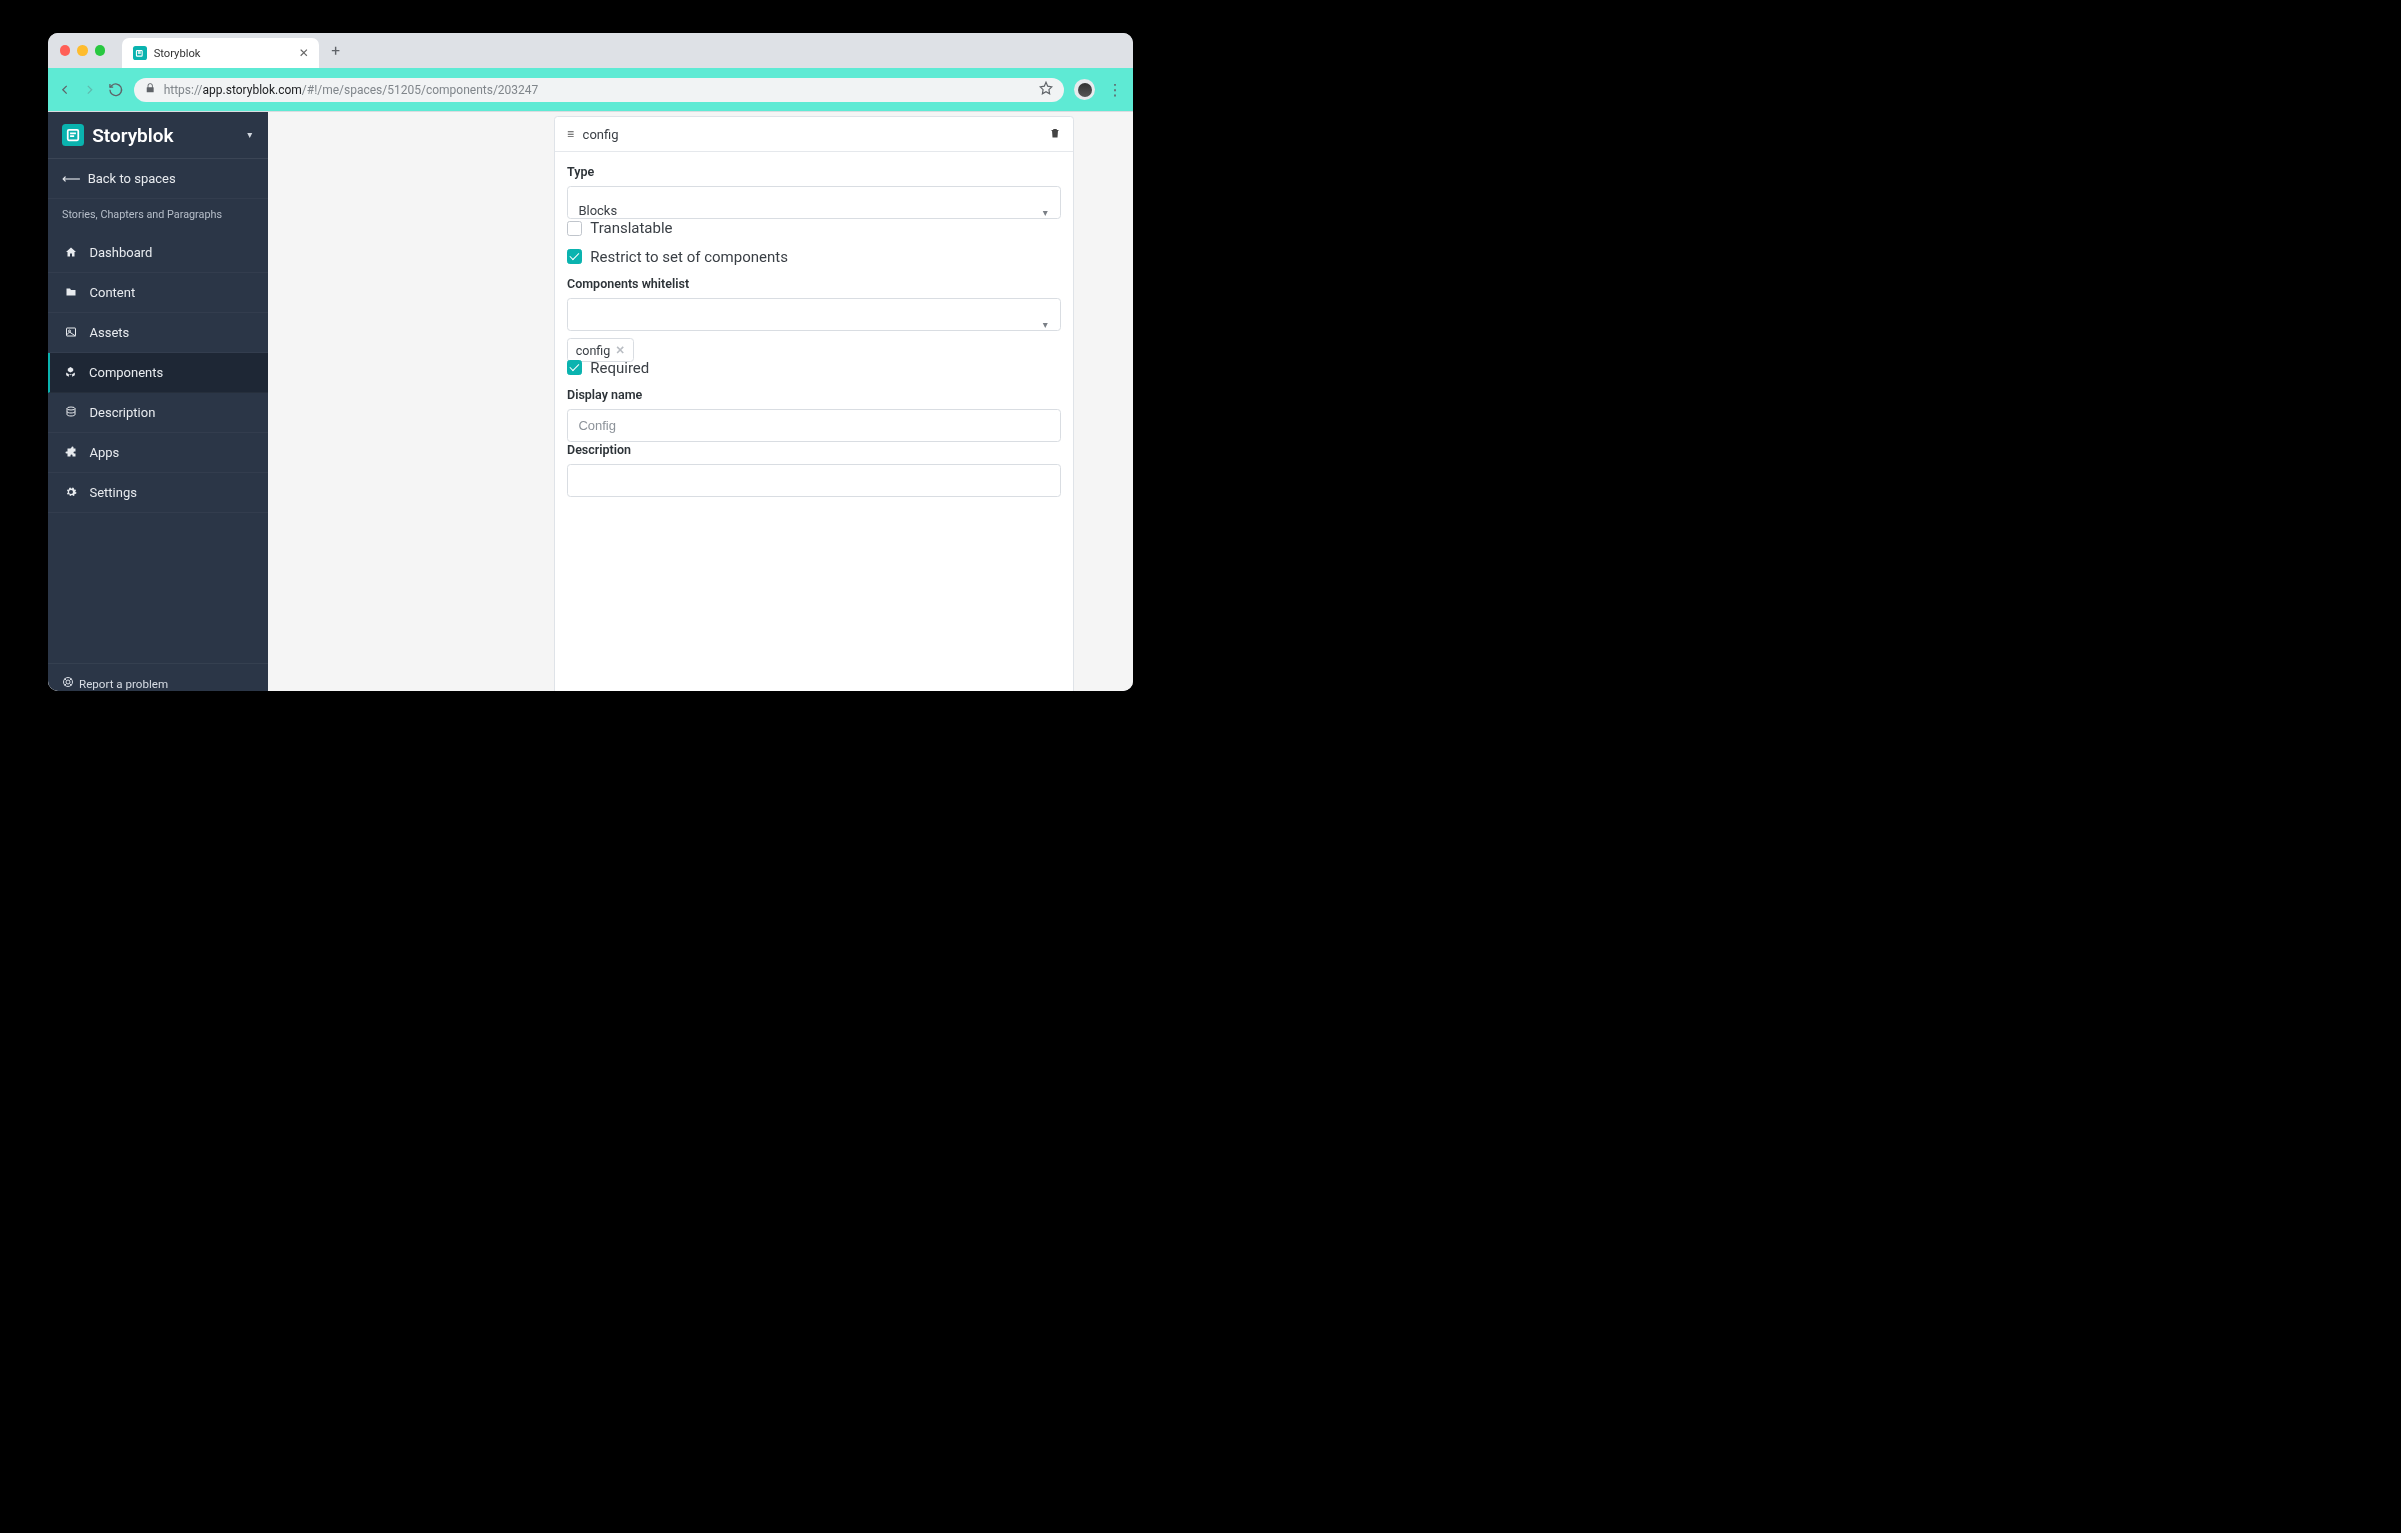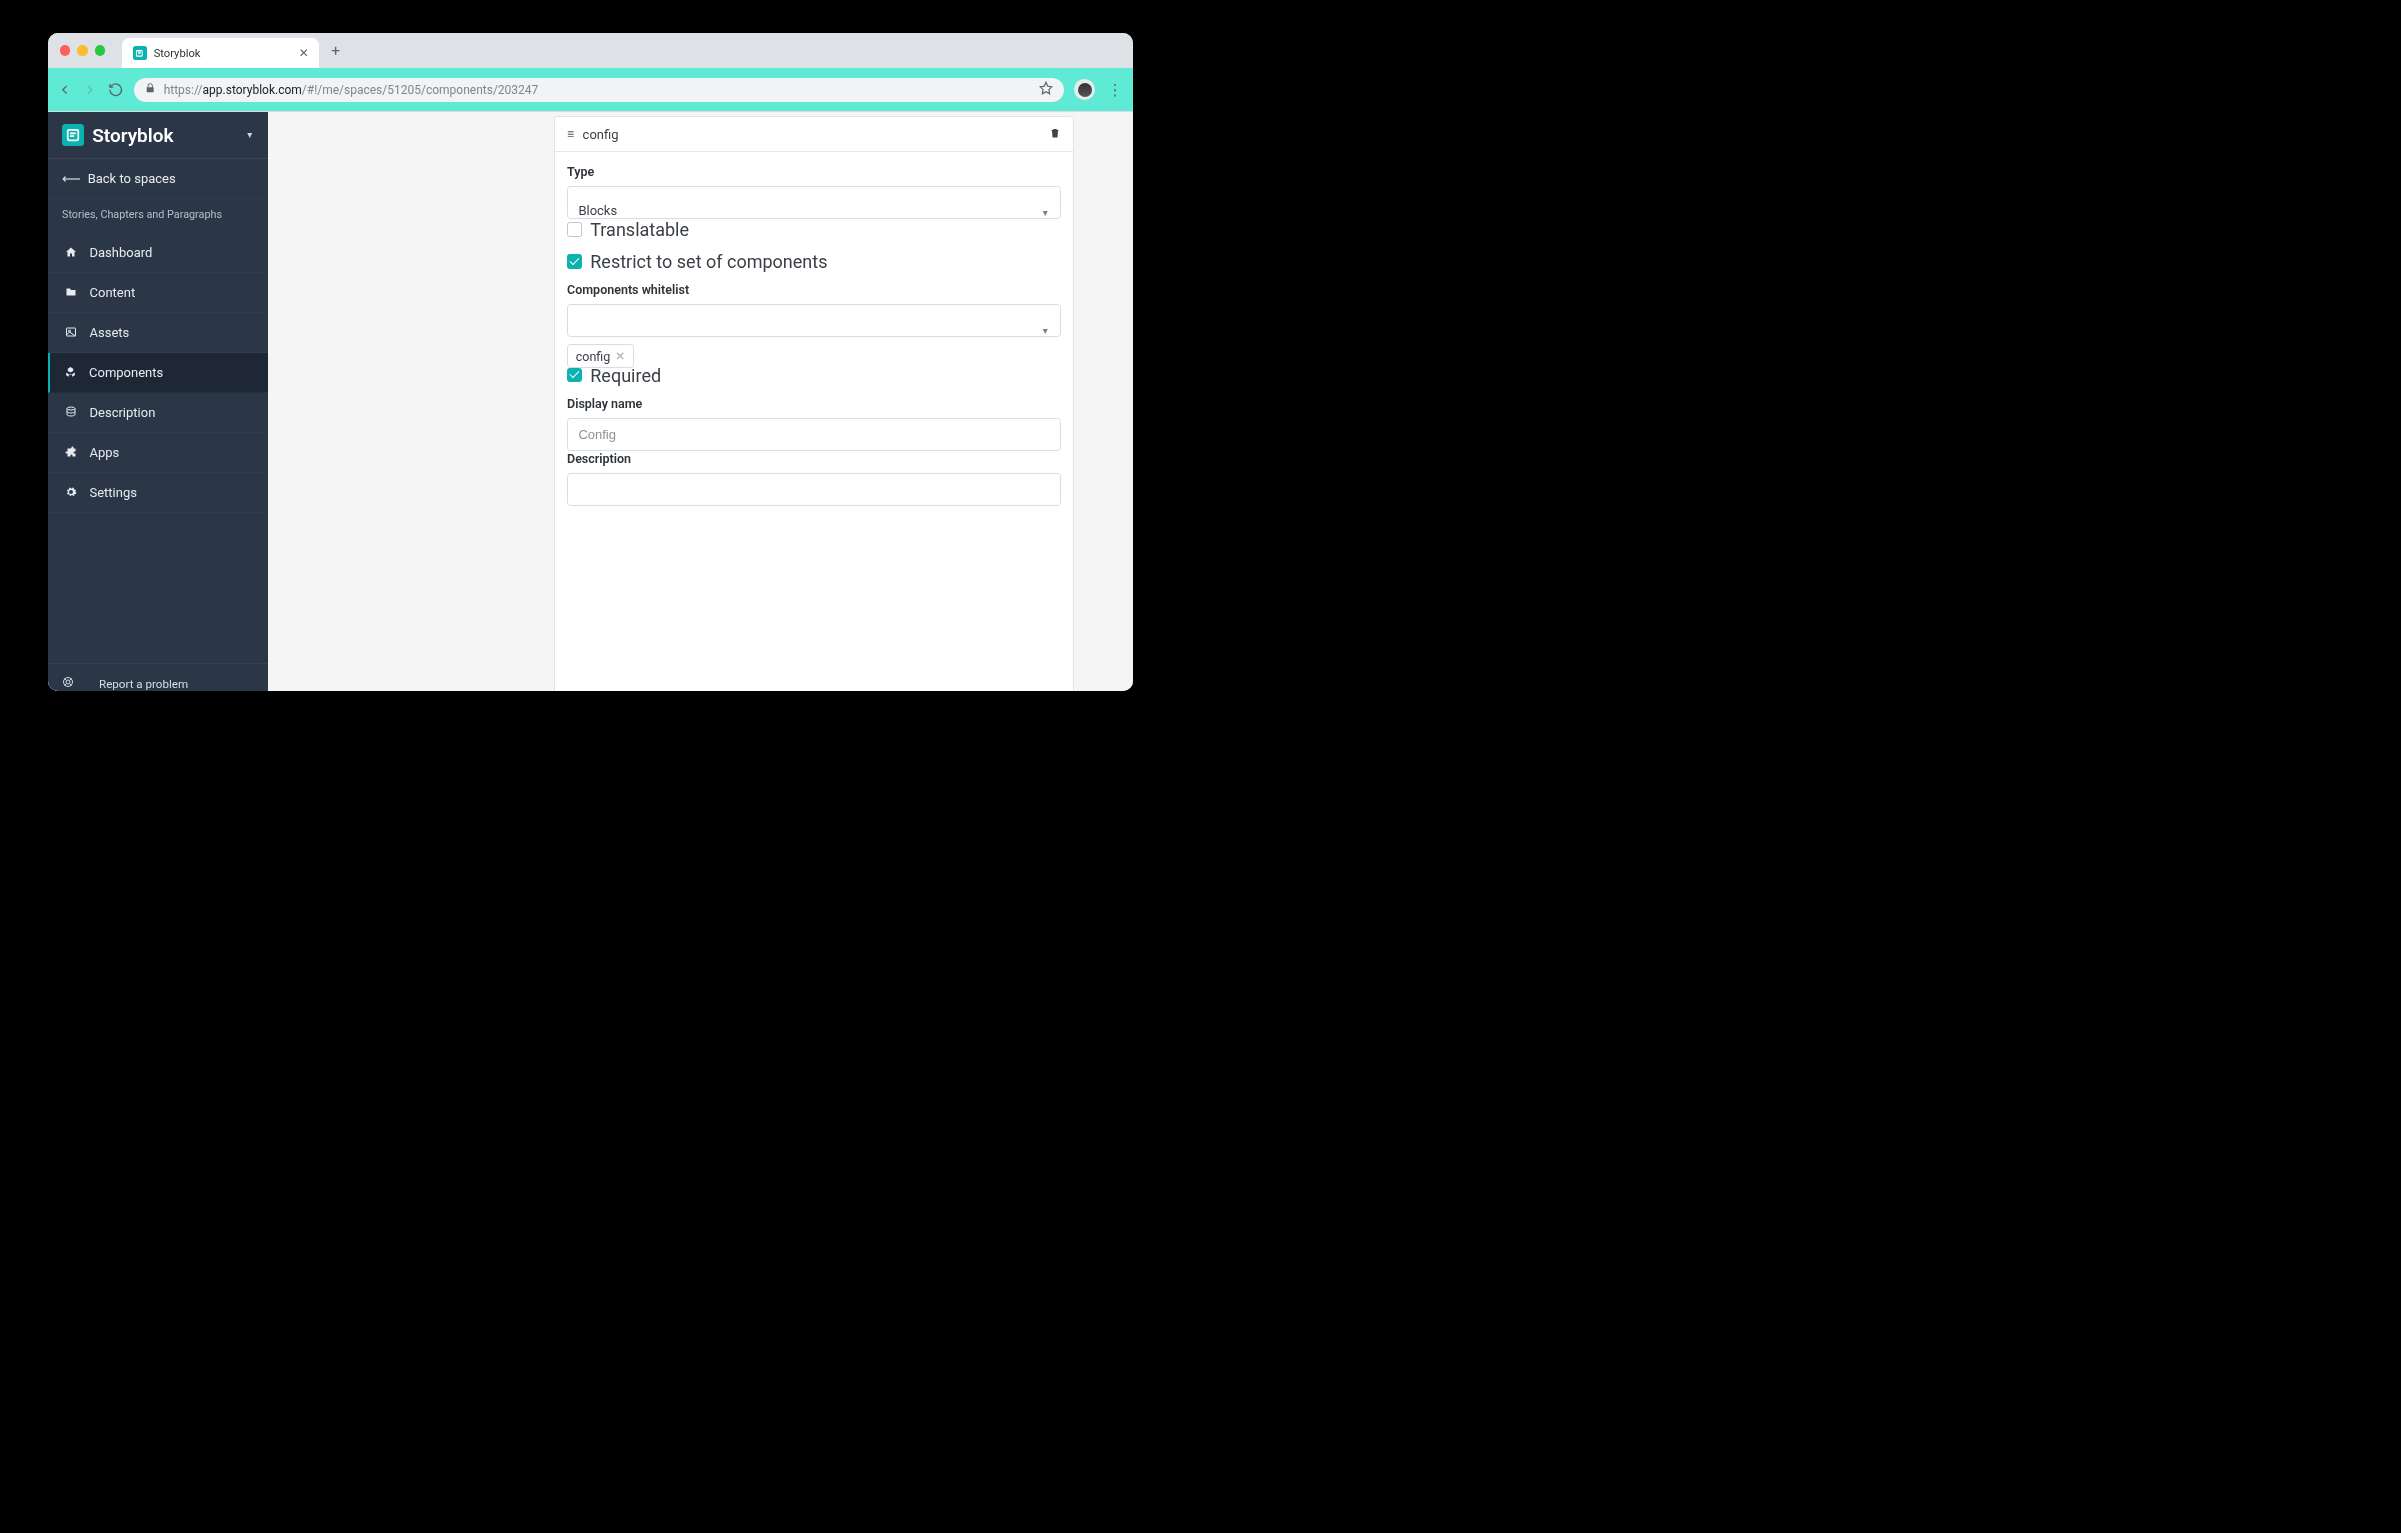--- a/index.html
+++ b/index.html
@@ -148,21 +148,21 @@
 }
 .nav-item .nav-ico { width: 14px; display: flex; justify-content: center; }
 .nav-item.active {
   background: #1e2735;
   border-left: 2.6px solid #0ab3af;
   padding-left: 13px;
 }
 
 .report {
   padding: 12px 14px;
-  display: flex; align-items: center; gap: 25px;
+  display: flex; align-items: center; gap: 5px;
   font-size: 11.6px;
   color: #d8dde5;
   cursor: pointer;
   border-top: 0.9px solid rgba(255,255,255,.05);
 }
 
 
 .main {
   flex: 1;
   display: flex;
@@ -231,21 +231,21 @@
   resize: both;
   outline: none;
   font-family: inherit;
 }
 
 .check-row {
   display: flex;
   align-items: center;
   gap: 8.6px;
   margin-bottom: 10.4px;
-  font-size: 18px;
+  font-size: 15px;
   color: #3a3f45;
   cursor: pointer;
 }
 .cbox {
   width: 14.7px; height: 14.7px;
   border: 0.9px solid #c0c5cc;
   border-radius: 2.6px;
   background: #fff;
   display: flex; align-items: center; justify-content: center;
 }

